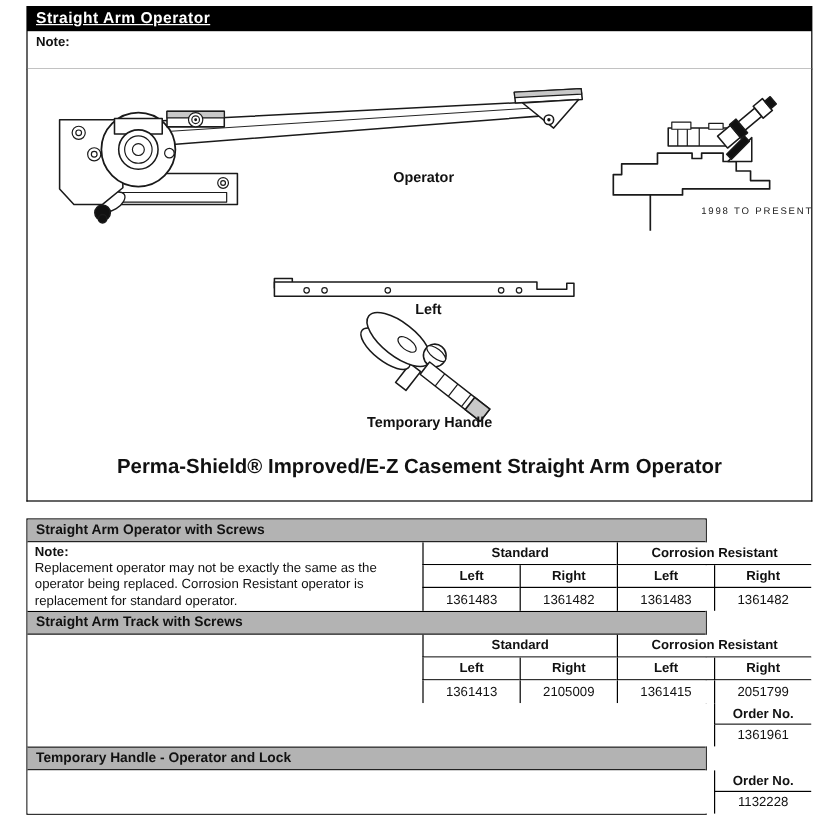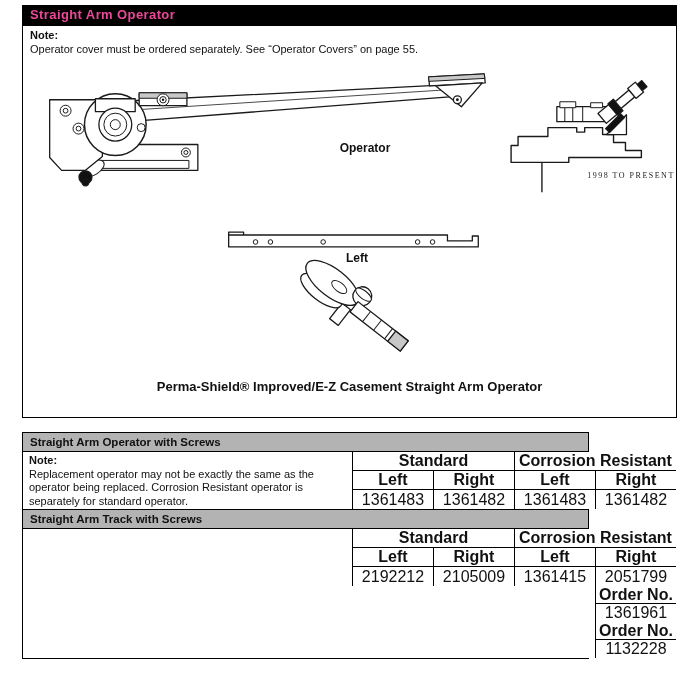--- a/index.html
+++ b/index.html
@@ -6,64 +6,64 @@
   body {
     width:700px; height:700px; position:relative; overflow:hidden;
     font-family:"Liberation Sans", sans-serif; color:#111;
     -webkit-font-smoothing:antialiased;
   }
   .abs { position:absolute; box-sizing:border-box; }
 
   
   .title-bar {
     left:22px; top:5px; width:655px; height:20px;
-    background:#000; color:#ec4899; font-weight:bold; font-size:13px;
-    line-height:20px; padding-left:8px; letter-spacing:.4px;
+    background:#000; color:#ffffff; font-weight:bold; font-size:13px;
+    line-height:20px; padding-left:8px; letter-spacing:.4px;text-decoration:underline;
   }
   .note-box {
     left:22px; top:25px; width:655px; height:33px;
     border:1px solid #000; padding:2px 7px; font-size:11px; line-height:14px;
     background:#fff;
   }
   .note-box .b { font-weight:bold; display:block; }
 
   
   .drawing-box {
     left:22px; top:57px; width:655px; height:361px;
     border:1px solid #000; border-top:none; background:#fff;
   }
   .drawing-box svg { position:absolute; left:0; top:0; }
   .dlabel { position:absolute; font-weight:bold; font-size:12px; text-align:center; }
   .era {
     position:absolute; font-weight:normal; font-size:8px; letter-spacing:1.5px;
-    font-family:Liberation Serif, serif; text-align:center; color:#222;
+    font-family:Liberation Sans, sans-serif; text-align:center; color:#222;
   }
   .caption {
     position:absolute; left:0; top:322px; width:100%;
-    text-align:center; font-weight:bold; font-size:13px;
+    text-align:center; font-weight:bold; font-size:17px;
   }
 
   
   .ptable {
     left:22px; top:432px; width:567px;
     border:1px solid #000; background:#fff;
   }
   .sec-bar {
     background:#b3b3b3; border-bottom:1px solid #000;
     height:18px; line-height:18px; font-weight:bold; font-size:11.5px;
     padding-left:7px;
   }
   .sec-bar + .grid { border-top:none; }
   .grid { display:grid; }
   .g1 { grid-template-columns:329px 81px 81px 81px 81px; grid-template-rows:19px 19px 19px; }
   .g2 { grid-template-columns:572px 81px; grid-template-rows:18px 18px; }
   .grid + .sec-bar { border-top:1px solid #000; }
   .cell {
     box-sizing:border-box; border-left:1px solid #000; border-bottom:1px solid #000;
-    font-size:16px; display:flex; align-items:center; justify-content:center;
+    font-size:11px; display:flex; align-items:center; justify-content:center;
     overflow:hidden; background:#fff;
   }
   .cell.last { border-bottom:none; }
   .cell.gh, .cell.ch { font-weight:bold; }
   .note-cell {
     grid-column:1; grid-row:1/4; border-left:none; border-bottom:none;
     display:block; padding:2px 6px; font-size:11px; line-height:13.5px;
   }
   .note-cell .b { font-weight:bold; display:block; }
   .empty-cell { grid-column:1; border-left:none; border-bottom:none; }
@@ -72,21 +72,20 @@
   .span-a { grid-column:2/4; grid-row:1; }
   .span-b { grid-column:4/6; grid-row:1; }
 </style>
 </head>
 <body>
 
 <div class="abs title-bar">Straight Arm Operator</div>
 
 <div class="abs note-box">
   <span class="b">Note:</span>
-  <span>Operator cover must be ordered separately. See “Operator Covers” on page 55.</span>
 </div>
 
 <div class="abs drawing-box">
   <svg width="653" height="359" viewBox="0 0 655 361">
     <g fill="#fff" stroke="#1a1a1a" stroke-width="1.3" stroke-linejoin="round">
 
       <g>
 
         <rect x="63" y="88" width="112" height="26"></rect>
         <rect x="70" y="104" width="96" height="8" stroke-width="1"></rect>
@@ -173,33 +172,34 @@
         <ellipse cx="0" cy="-14" rx="9.5" ry="4" stroke-width="1"></ellipse>
         <rect x="0" y="-5" width="64" height="13"></rect>
         <line x1="16" y1="-5" x2="16" y2="8" stroke-width="1"></line>
         <line x1="30" y1="-5" x2="30" y2="8" stroke-width="1"></line>
         <line x1="44" y1="-5" x2="44" y2="8" stroke-width="1"></line>
         <rect x="48" y="-5" width="16" height="13" fill="#c8c8c8"></rect>
       </g>
     </g>
   </svg>
 
-  <div class="dlabel" style="left:292px; top:84px; width:100px;">Operator</div>
+  <div class="dlabel" style="left:280px; top:84px; width:100px;">Operator</div>
   <div class="era" style="left:553px; top:114px; width:110px;">1998 TO PRESENT</div>
   <div class="dlabel" style="left:294px; top:194px; width:80px;">Left</div>
+  <div class="dlabel" style="left:255px; top:288px; width:160px;">Temporary Handle</div>
   <div class="caption">Perma-Shield® Improved/E-Z Casement Straight Arm Operator</div>
 </div>
 
 <div class="abs ptable">
 
   <div class="sec-bar">Straight Arm Operator with Screws</div>
   <div class="grid g1">
     <div class="cell note-cell">
       <span class="b">Note:</span>
-      <span>Replacement operator may not be exactly the same as the operator being replaced. Corrosion Resistant operator is separately for standard operator.</span>
+      <span>Replacement operator may not be exactly the same as the operator being replaced. Corrosion Resistant operator is replacement for standard operator.</span>
     </div>
     <div class="cell gh span-a">Standard</div>
     <div class="cell gh span-b">Corrosion Resistant</div>
     <div class="cell ch">Left</div>
     <div class="cell ch">Right</div>
     <div class="cell ch">Left</div>
     <div class="cell ch">Right</div>
     <div class="cell val last">1361483</div>
     <div class="cell val last">1361482</div>
     <div class="cell val last">1361483</div>
@@ -208,31 +208,32 @@
 
   <div class="sec-bar">Straight Arm Track with Screws</div>
   <div class="grid g1">
     <div class="cell empty-cell"></div>
     <div class="cell gh span-a">Standard</div>
     <div class="cell gh span-b">Corrosion Resistant</div>
     <div class="cell ch">Left</div>
     <div class="cell ch">Right</div>
     <div class="cell ch">Left</div>
     <div class="cell ch">Right</div>
-    <div class="cell val last">2192212</div>
+    <div class="cell val last">1361413</div>
     <div class="cell val last">2105009</div>
     <div class="cell val last">1361415</div>
     <div class="cell val last">2051799</div>
   </div>
 
   <div class="grid g2">
     <div class="cell empty-cell"></div>
     <div class="cell ch">Order No.</div>
     <div class="cell val last">1361961</div>
   </div>
 
+  <div class="sec-bar">Temporary Handle - Operator and Lock</div>
   <div class="grid g2">
     <div class="cell empty-cell"></div>
     <div class="cell ch">Order No.</div>
     <div class="cell val last">1132228</div>
   </div>
 
 </div>
 
 </body></html>

